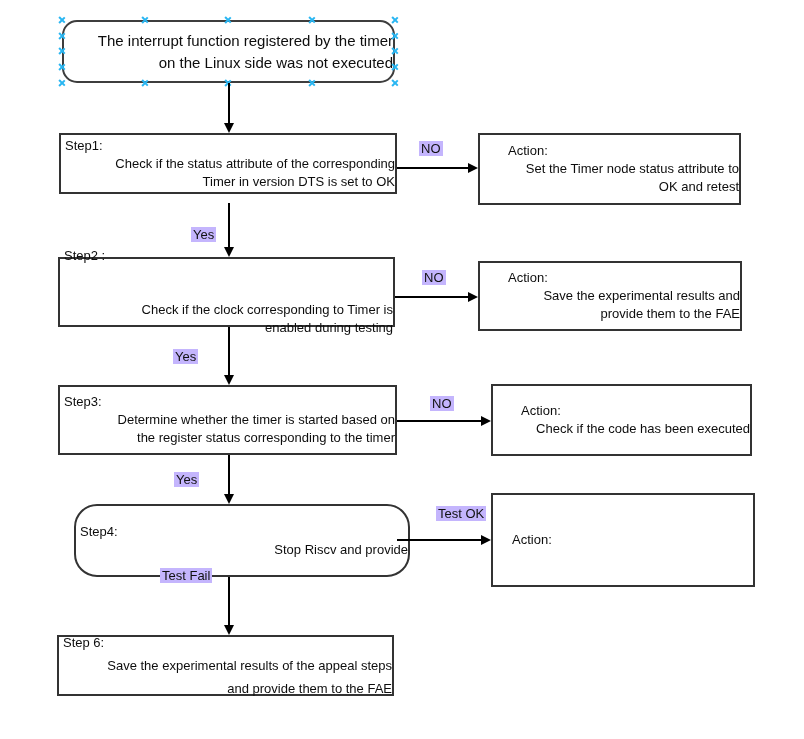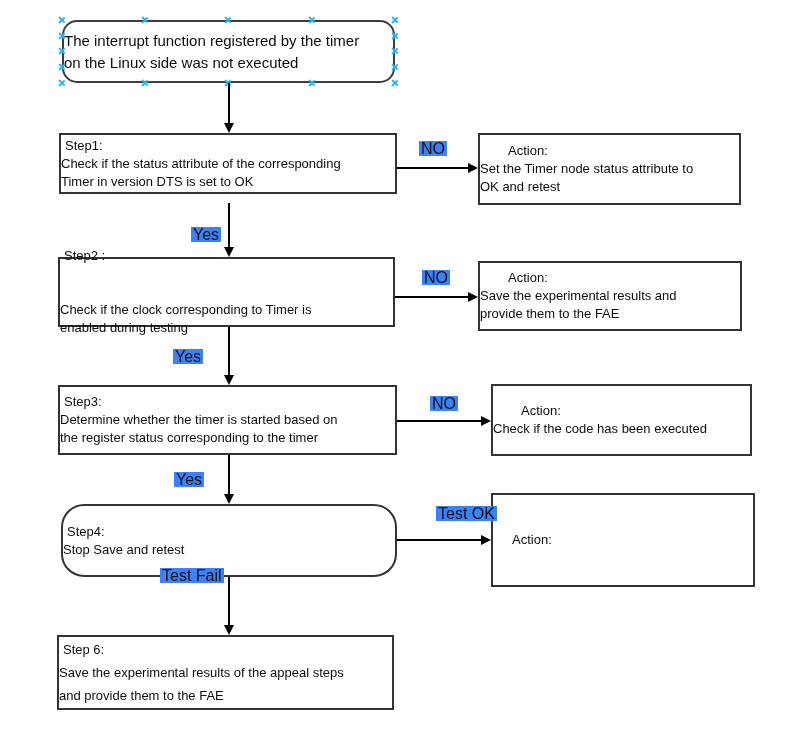--- a/index.html
+++ b/index.html
@@ -17,21 +17,21 @@
     border:2px solid #333333;
     box-sizing:border-box;
     display:flex;
     flex-direction:column;
     justify-content:center;
     font-size:13px;
     line-height:18px;
     color:#0d0d0d;
   }
   .box .title{ text-align:left; padding-left:4px; white-space:pre; }
-  .box .body{ text-align:left; white-space:pre-line; }
+  .box .body{ text-align:right; white-space:pre-line; }
   .terminal{
     border-radius:15px;
     font-size:15px;
     line-height:22px;
     border-color:#3d3d3d;
   }
   .action .title{ padding-left:14px;margin-left:14px; }
   .action4 .title{ padding-left:5px; }
   .step6{ line-height:23px; }
   
@@ -44,24 +44,24 @@
     border-top:10px solid #000;
   }
   .head-right{
     position:absolute; width:0; height:0;
     border-top:5px solid transparent;
     border-bottom:5px solid transparent;
     border-left:10px solid #000;
   }
   .edge-label{
     position:absolute;
-    font-size:16px;
+    font-size:13px;
     line-height:15px;
     color:#111;
-    background:#3b82f6;
+    background:#c4b5fd;
     padding:0 2px;
     white-space:nowrap;
   }
   
   .xmark{ position:absolute; width:8px; height:8px; }
   .xmark::before,.xmark::after{
     content:""; position:absolute; left:3.2px; top:0;
     width:1.5px; height:8px; background:#29b6f2;
   }
   .xmark::before{ transform:rotate(45deg); }
@@ -105,26 +105,26 @@
     <div class="body">Check if the clock corresponding to Timer is
 enabled during testing</div>
   </div>
 
   <div class="box" style="left:58px; top:385px; width:339px; height:70px;">
     <div class="title">Step3:</div>
     <div class="body">Determine whether the timer is started based on
 the register status corresponding to the timer</div>
   </div>
 
-  <div class="box" style="left:61px; top:504px; width:336px; height:73px;border-radius:23px;">
+  <div class="box" style="left:74px; top:504px; width:336px; height:73px;border-radius:23px;">
     <div class="title">Step4:</div>
-    <div class="body">Stop Save and retest</div>
+    <div class="body">Stop Riscv and provide</div>
   </div>
 
-  <div class="box step6" style="left:57px; top:635px; width:337px; height:75px;">
+  <div class="box step6" style="left:57px; top:635px; width:337px; height:61px;">
     <div class="title">Step 6:</div>
     <div class="body">Save the experimental results of the appeal steps
 and provide them to the FAE</div>
   </div>
 
   <div class="box action" style="left:478px; top:133px; width:263px; height:72px;">
     <div class="title">Action:</div>
     <div class="body">Set the Timer node status attribute to
 OK and retest</div>
   </div>

